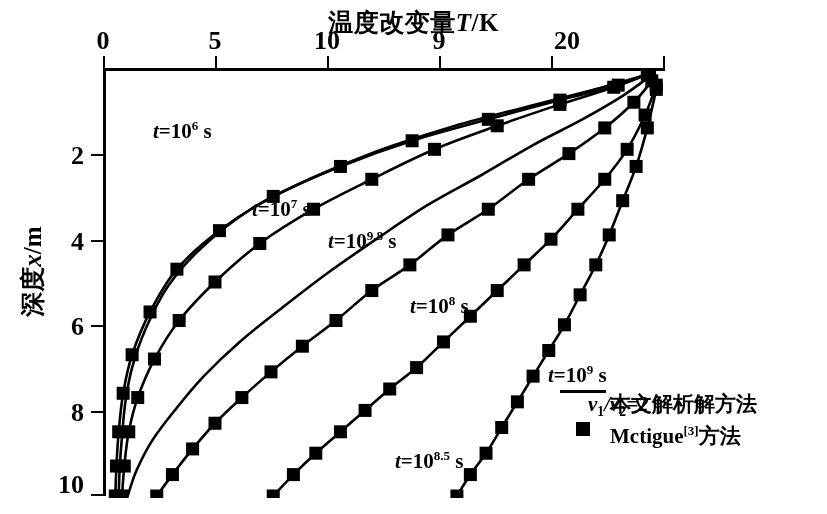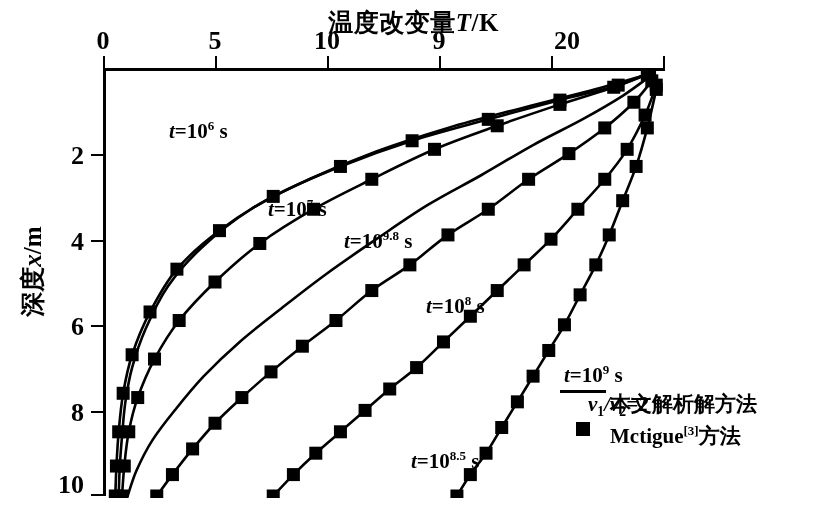--- a/index.html
+++ b/index.html
@@ -94,21 +94,20 @@
     white-space: nowrap;
   }
   #y-axis-title .ital { font-style: italic; }
 
   
   .curve-label {
     font-size: 21px;
     font-weight: bold;
     font-family: "Liberation Serif", serif;
     white-space: nowrap;
-    margin-left: 16px;
   }
   .curve-label .ital { font-style: italic; }
   .curve-label sup {
     font-size: 0.62em;
     vertical-align: super;
   }
 
   
   #legend {
     left: 556px;

